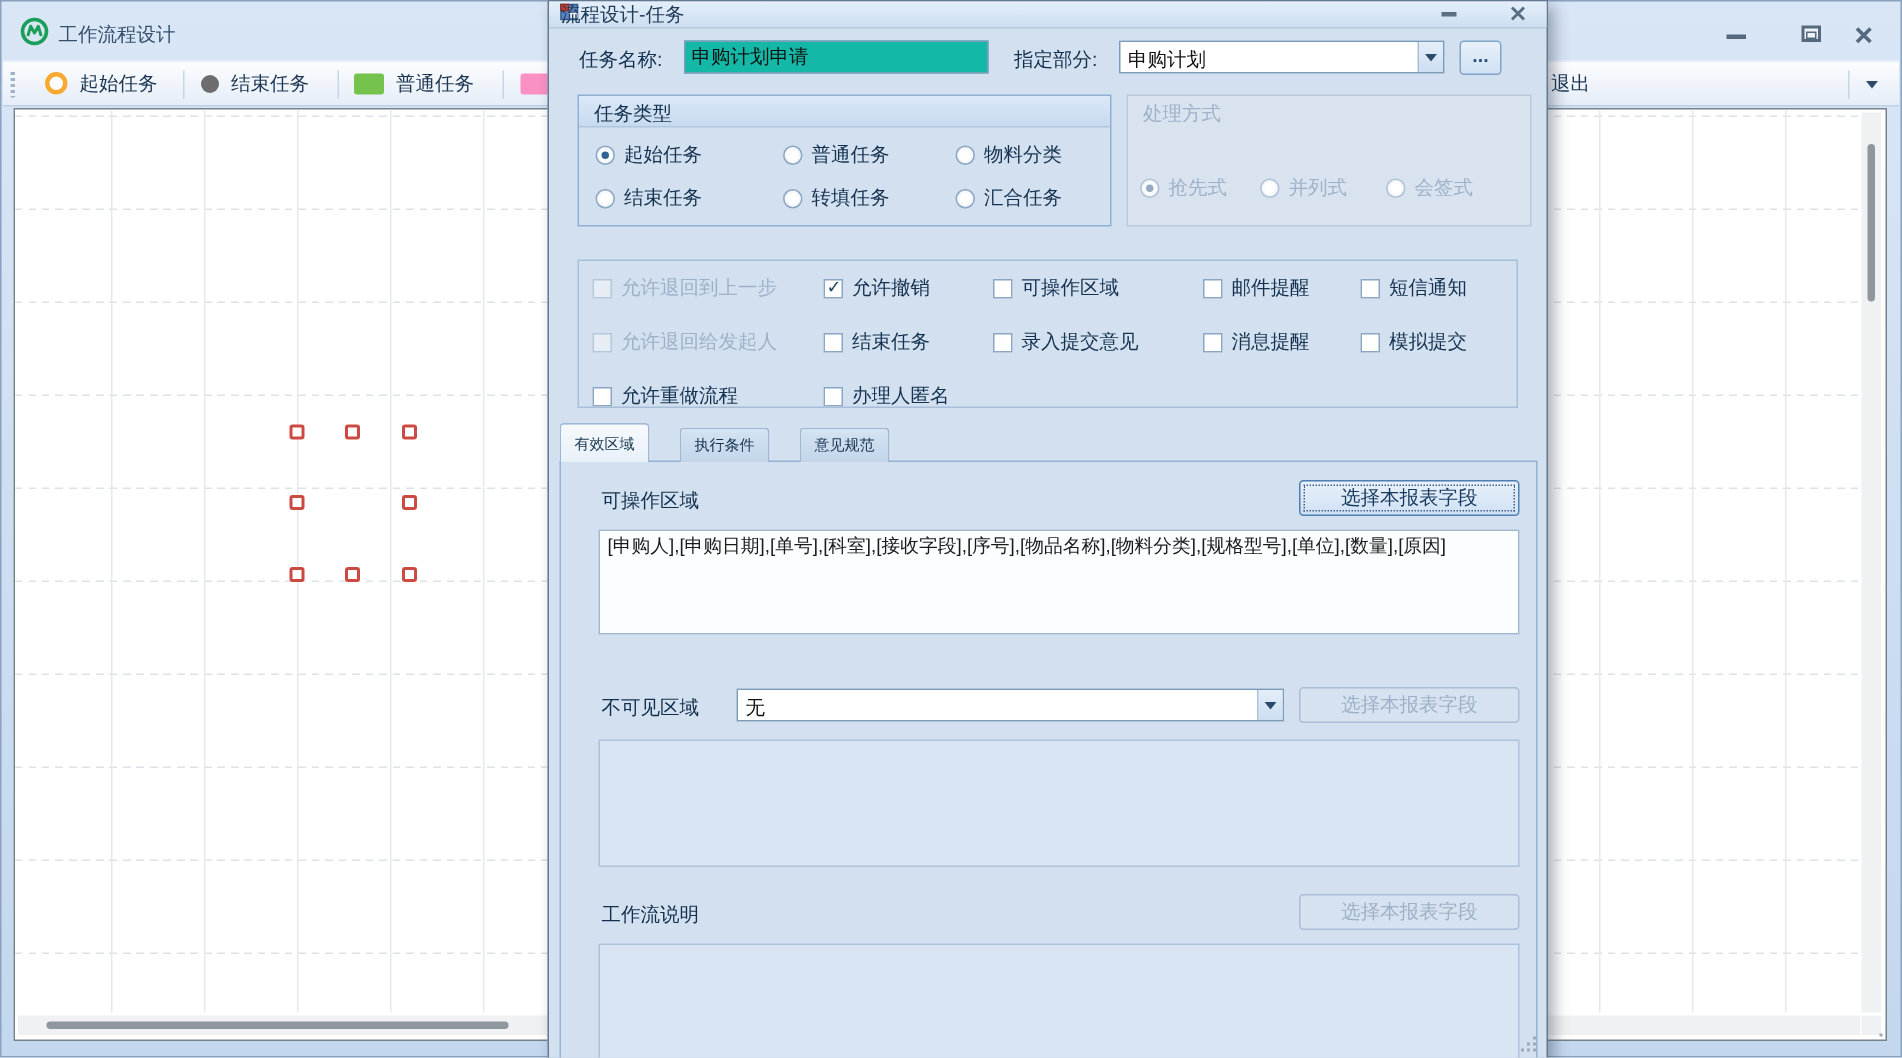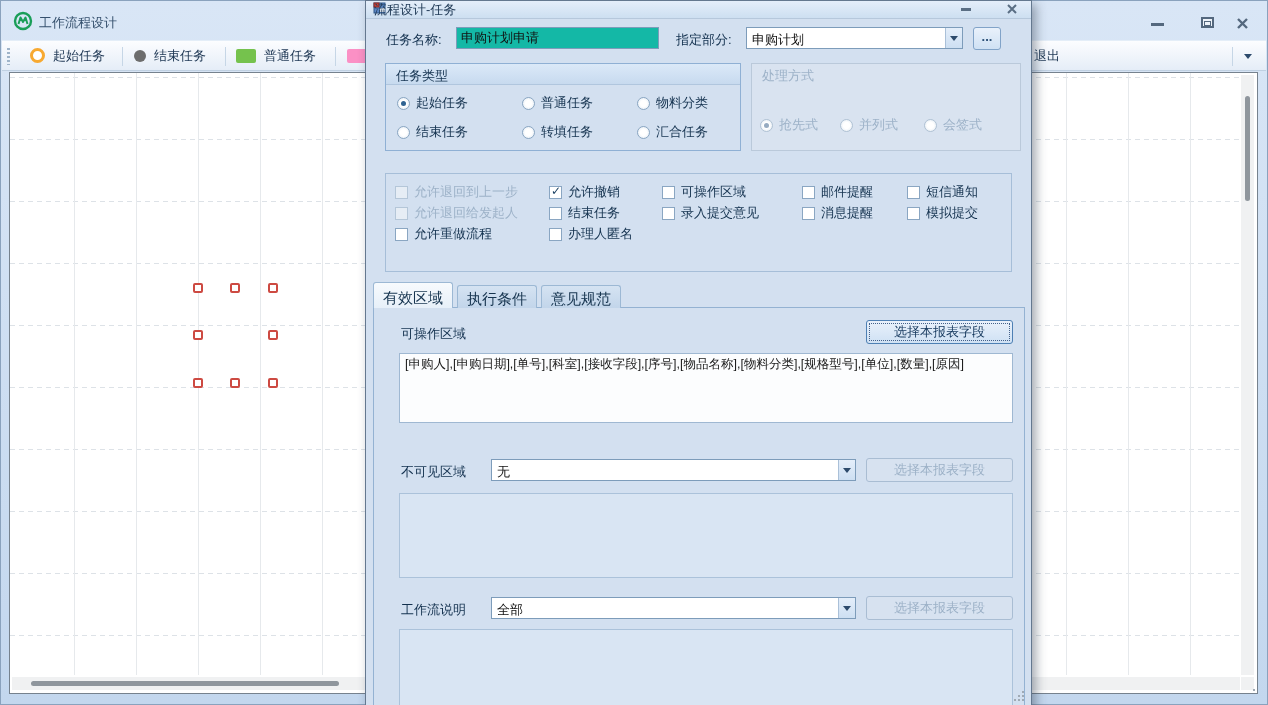--- a/index.html
+++ b/index.html
@@ -86,30 +86,30 @@
   .opt.dis { color:#9db2c8; }
   .radio { width:13px; height:13px; border-radius:50%; border:1px solid #8aa6c2;
            background:radial-gradient(#fff 40%,#dde7f1); flex:0 0 auto; }
   .radio.sel::after { content:""; display:block; width:5px; height:5px; border-radius:50%;
            background:#2f6392; margin:3px; }
   .radio.dis { border-color:#b0c2d4; } .radio.dis.sel::after { background:#96abc1; }
   .panel-dis { position:absolute; background:#d9e3f0; border:1px solid #bac9da; }
   .panel-dis .hdr { padding:3px 0 0 10px; font-size:13px; color:#9db2c8; }
 
   .chk-group { position:absolute; border:1px solid #a6bed8; }
-  .chk-grid { display:grid; grid-template-columns:154px 113px 140px 105px 1fr; row-gap:3px; padding:9px 0 0 9px; }
+  .chk-grid { display:grid; grid-template-columns:154px 113px 140px 105px 1fr; row-gap:18px; padding:9px 0 0 9px; }
   .checkbox { width:13px; height:13px; border:1px solid #8aa6c2; background:#fff; position:relative; flex:0 0 auto; }
   .checkbox.checked::after { content:"✓"; position:absolute; left:1px; top:-3px; font-size:12px;
               font-weight:bold; color:#1d4264; }
   .checkbox.dis { border-color:#b4c6d8; background:#e6edf5; }
 
   .tabs { position:absolute; left:7px; top:282px; display:flex; align-items:flex-end; height:25px; z-index:2; }
-  .tab { height:23px; padding:4px 9px 0; font-size:15px; color:#16344f;
+  .tab { height:23px; padding:4px 9px 0; font-size:10px; color:#16344f;
          background:linear-gradient(#d5e3f2,#c2d5ea); border:1px solid #9cb8d4; border-bottom:none;
-         border-radius:3px 3px 0 0; margin-right:4px; cursor:default; }
+         border-radius:3px 3px 0 0; margin-right:20px; cursor:default; }
   .tab.active { height:26px; padding-top:6px; background:linear-gradient(#f7fafd,#e7f0f9); position:relative; }
   .tab-panel { position:absolute; left:7px; top:306px; width:652px; height:405px;
                border:1px solid #94b2d2; background:#d3e0f0; }
   .ta { position:absolute; left:25px; width:614px; border:1px solid #9fb8d2; background:#fcfdfe;
         font-size:12.5px; color:#1a1a1a; padding:2px 5px; line-height:17px; word-break:break-all; }
   .ta.empty { background:#d9e5f3; border-color:#abc2da; }
 </style>
 </head>
 <body>
 
@@ -348,21 +348,17 @@
 
     <span class="lbl" style="left:27px;top:155px">不可见区域</span>
     <div class="combo" style="left:117px;top:151px;width:365px">
       <span class="combo-text">无</span>
       <div class="combo-btn"></div>
     </div>
     <div class="btn disabled" style="left:492px;top:150px">选择本报表字段</div>
     <div class="ta empty" style="top:185px;height:85px"></div>
 
     <span class="lbl" style="left:27px;top:293px">工作流说明</span>
-    <div class="combo" style="left:117px;top:289px;width:365px">
-      <span class="combo-text">全部</span>
-      <div class="combo-btn"></div>
-    </div>
     <div class="btn disabled" style="left:492px;top:288px">选择本报表字段</div>
     <div class="ta empty" style="top:321px;height:84px"></div>
   </div>
   <div class="grip-dots" style="position:absolute;left:648px;top:690px"></div>
 </div>
 
 </body></html>

